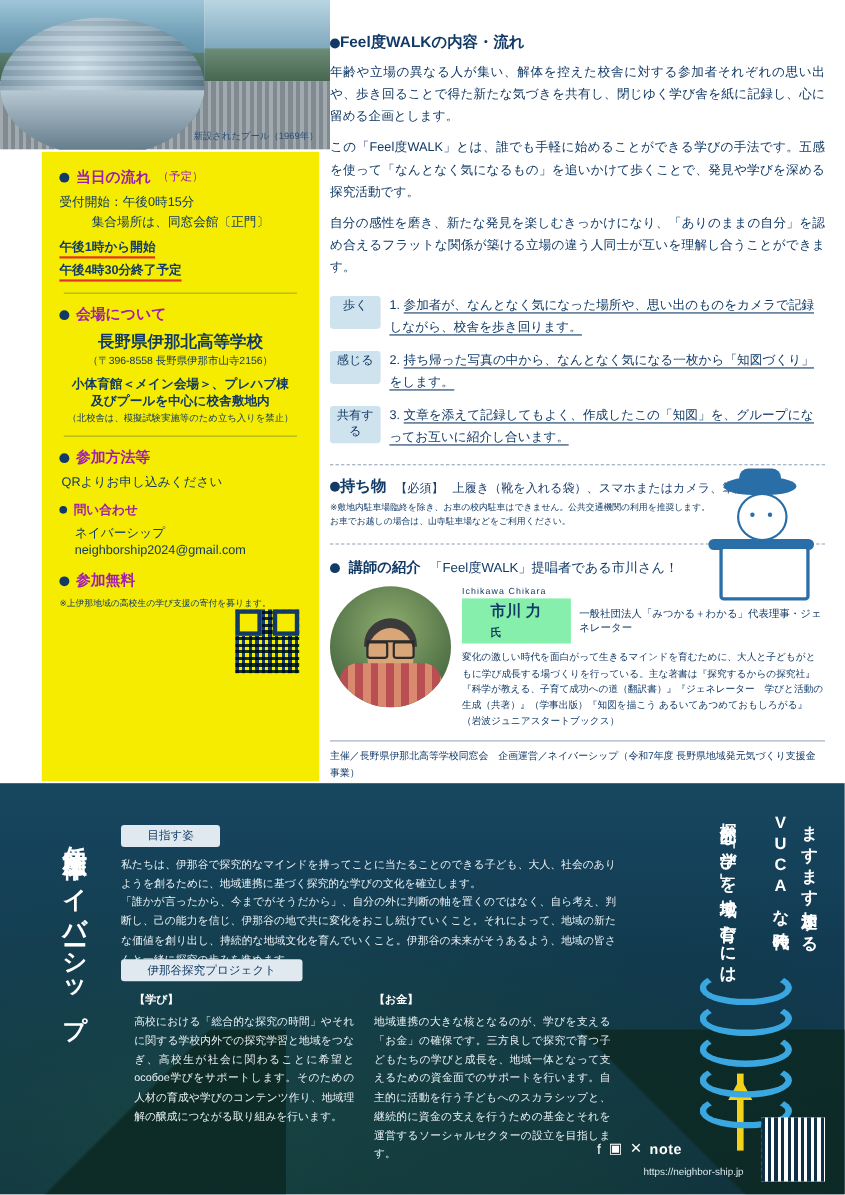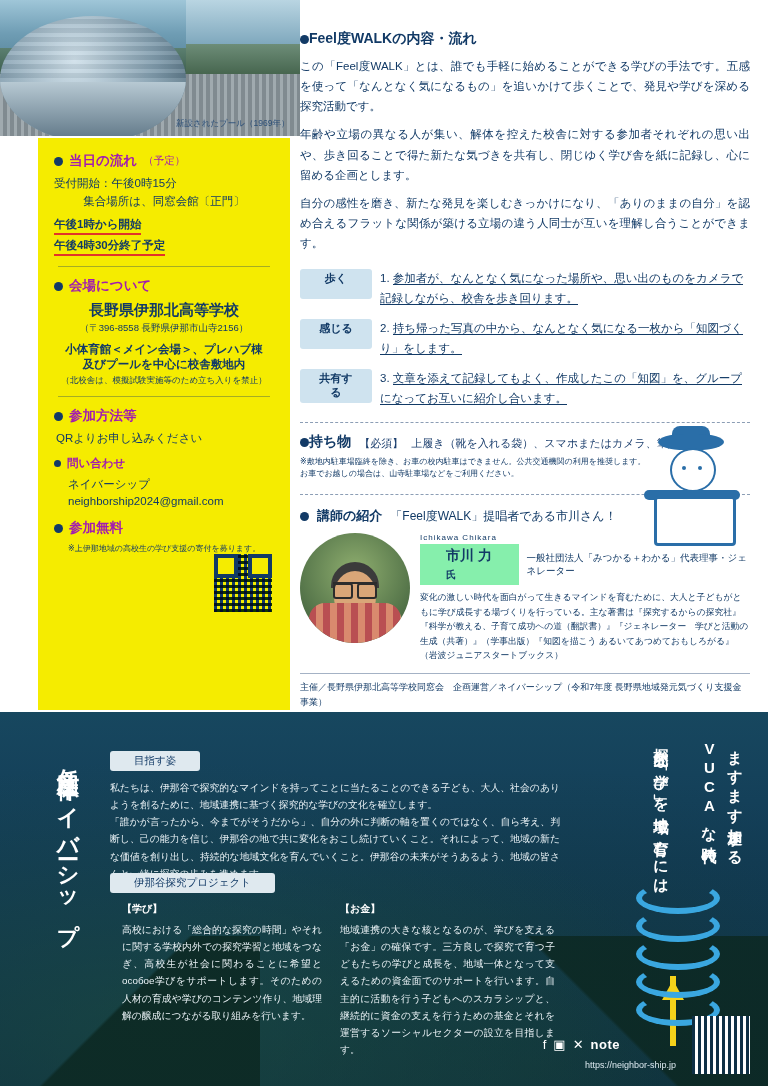--- a/index.html
+++ b/index.html
@@ -62,21 +62,21 @@
   .right{position:absolute;left:300px;top:30px;width:450px;}
   .sec-title{display:flex;align-items:center;gap:0;font-size:14px;font-weight:bold;color:#123a66;}
   .sec-title .dot{width:9px;height:9px;border-radius:50%;background:#123a66;flex:none;}
   .para{font-size:11.5px;line-height:1.75;color:#123a66;margin:8px 0 0 0;text-align:justify;}
   .uline{border-bottom:1.5px solid #123a66;}
 
   .steps{margin-top:16px;}
   .step{display:flex;gap:8px;align-items:flex-start;margin-bottom:11px;}
   .chip{
     flex:none;width:40px;min-height:24px;background:#cfe3ef;border-radius:3px;
-    color:#123a66;font-size:11px;font-weight:bold;text-align:center;padding:3px 16px;line-height:1.25;
+    color:#123a66;font-size:11px;font-weight:normal;text-align:center;padding:3px 3px;line-height:1.25;
   }
   .step-text{font-size:11.5px;line-height:1.7;color:#123a66;}
 
   .hr-dot{border-top:1px dashed #1c3f6e;opacity:.5;margin:14px 0 10px 0;}
   .bring-row{display:flex;align-items:baseline;gap:8px;}
   .note-small{font-size:8px;line-height:1.5;color:#123a66;margin-top:5px;}
 
   
   .lect-wrap{margin-top:12px;}
   .lect-head{display:flex;align-items:center;gap:8px;font-size:13px;font-weight:bold;color:#123a66;}
@@ -194,32 +194,32 @@
         <span class="dot" style="width:7px;height:7px"></span>
         <span>問い合わせ</span>
       </div>
       <div class="line" style="margin-left:14px">ネイバーシップ</div>
       <div class="line" style="margin-left:14px">neighborship2024@gmail.com</div>
 
       <div class="yh" style="margin-top:12px">
         <span class="dot"></span>
         <span>参加無料</span>
       </div>
-      <div class="small-note" style="margin-left:14px">※上伊那地域の高校生の学び支援の寄付を募ります。</div>
+      <div class="small-note" style="">※上伊那地域の高校生の学び支援の寄付を募ります。</div>
     </div>
     <div class="qr"></div>
   </div>
 
   <div class="right">
     <div class="sec-title">
       <span class="dot"></span>
       <span>Feel度WALKの内容・流れ</span>
     </div>
+    <p class="para">年齢や立場の異なる人が集い、解体を控えた校舎に対する参加者それぞれの思い出や、歩き回ることで得た新たな気づきを共有し、閉じゆく学び舎を紙に記録し、心に留める企画とします。</p>
     <p class="para">この「Feel度WALK」とは、誰でも手軽に始めることができる学びの手法です。五感を使って「なんとなく気になるもの」を追いかけて歩くことで、発見や学びを深める探究活動です。</p>
-    <p class="para">年齢や立場の異なる人が集い、解体を控えた校舎に対する参加者それぞれの思い出や、歩き回ることで得た新たな気づきを共有し、閉じゆく学び舎を紙に記録し、心に留める企画とします。</p>
     <p class="para">自分の感性を磨き、新たな発見を楽しむきっかけになり、「ありのままの自分」を認め合えるフラットな関係が築ける立場の違う人同士が互いを理解し合うことができます。</p>
 
     <div class="steps">
       <div class="step">
         <div class="chip">歩く</div>
         <div class="step-text">
           <span>1.</span>
           <span class="uline">参加者が、なんとなく気になった場所や、思い出のものをカメラで記録しながら、校舎を歩き回ります。</span>
         </div>
       </div>

